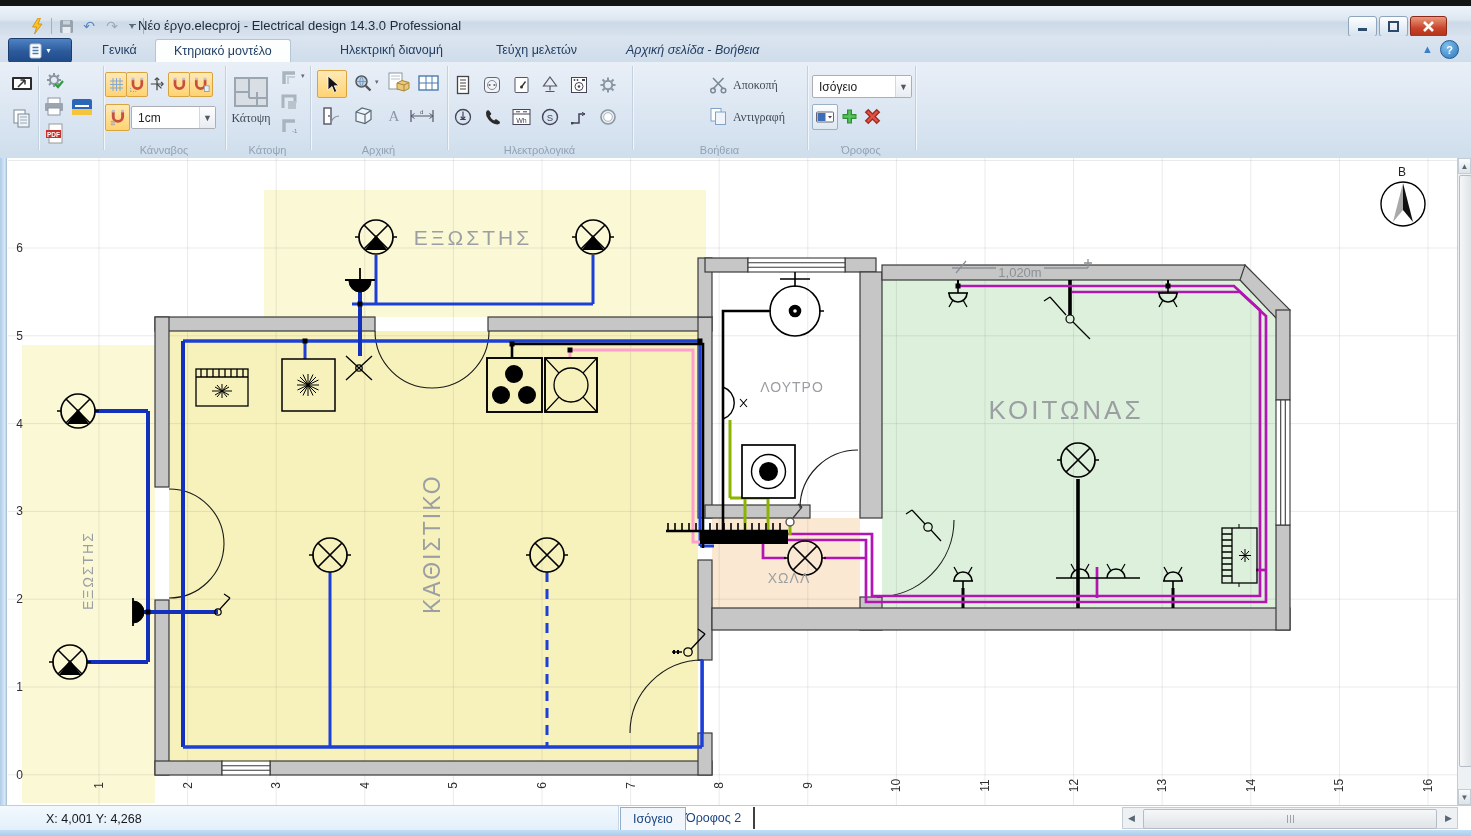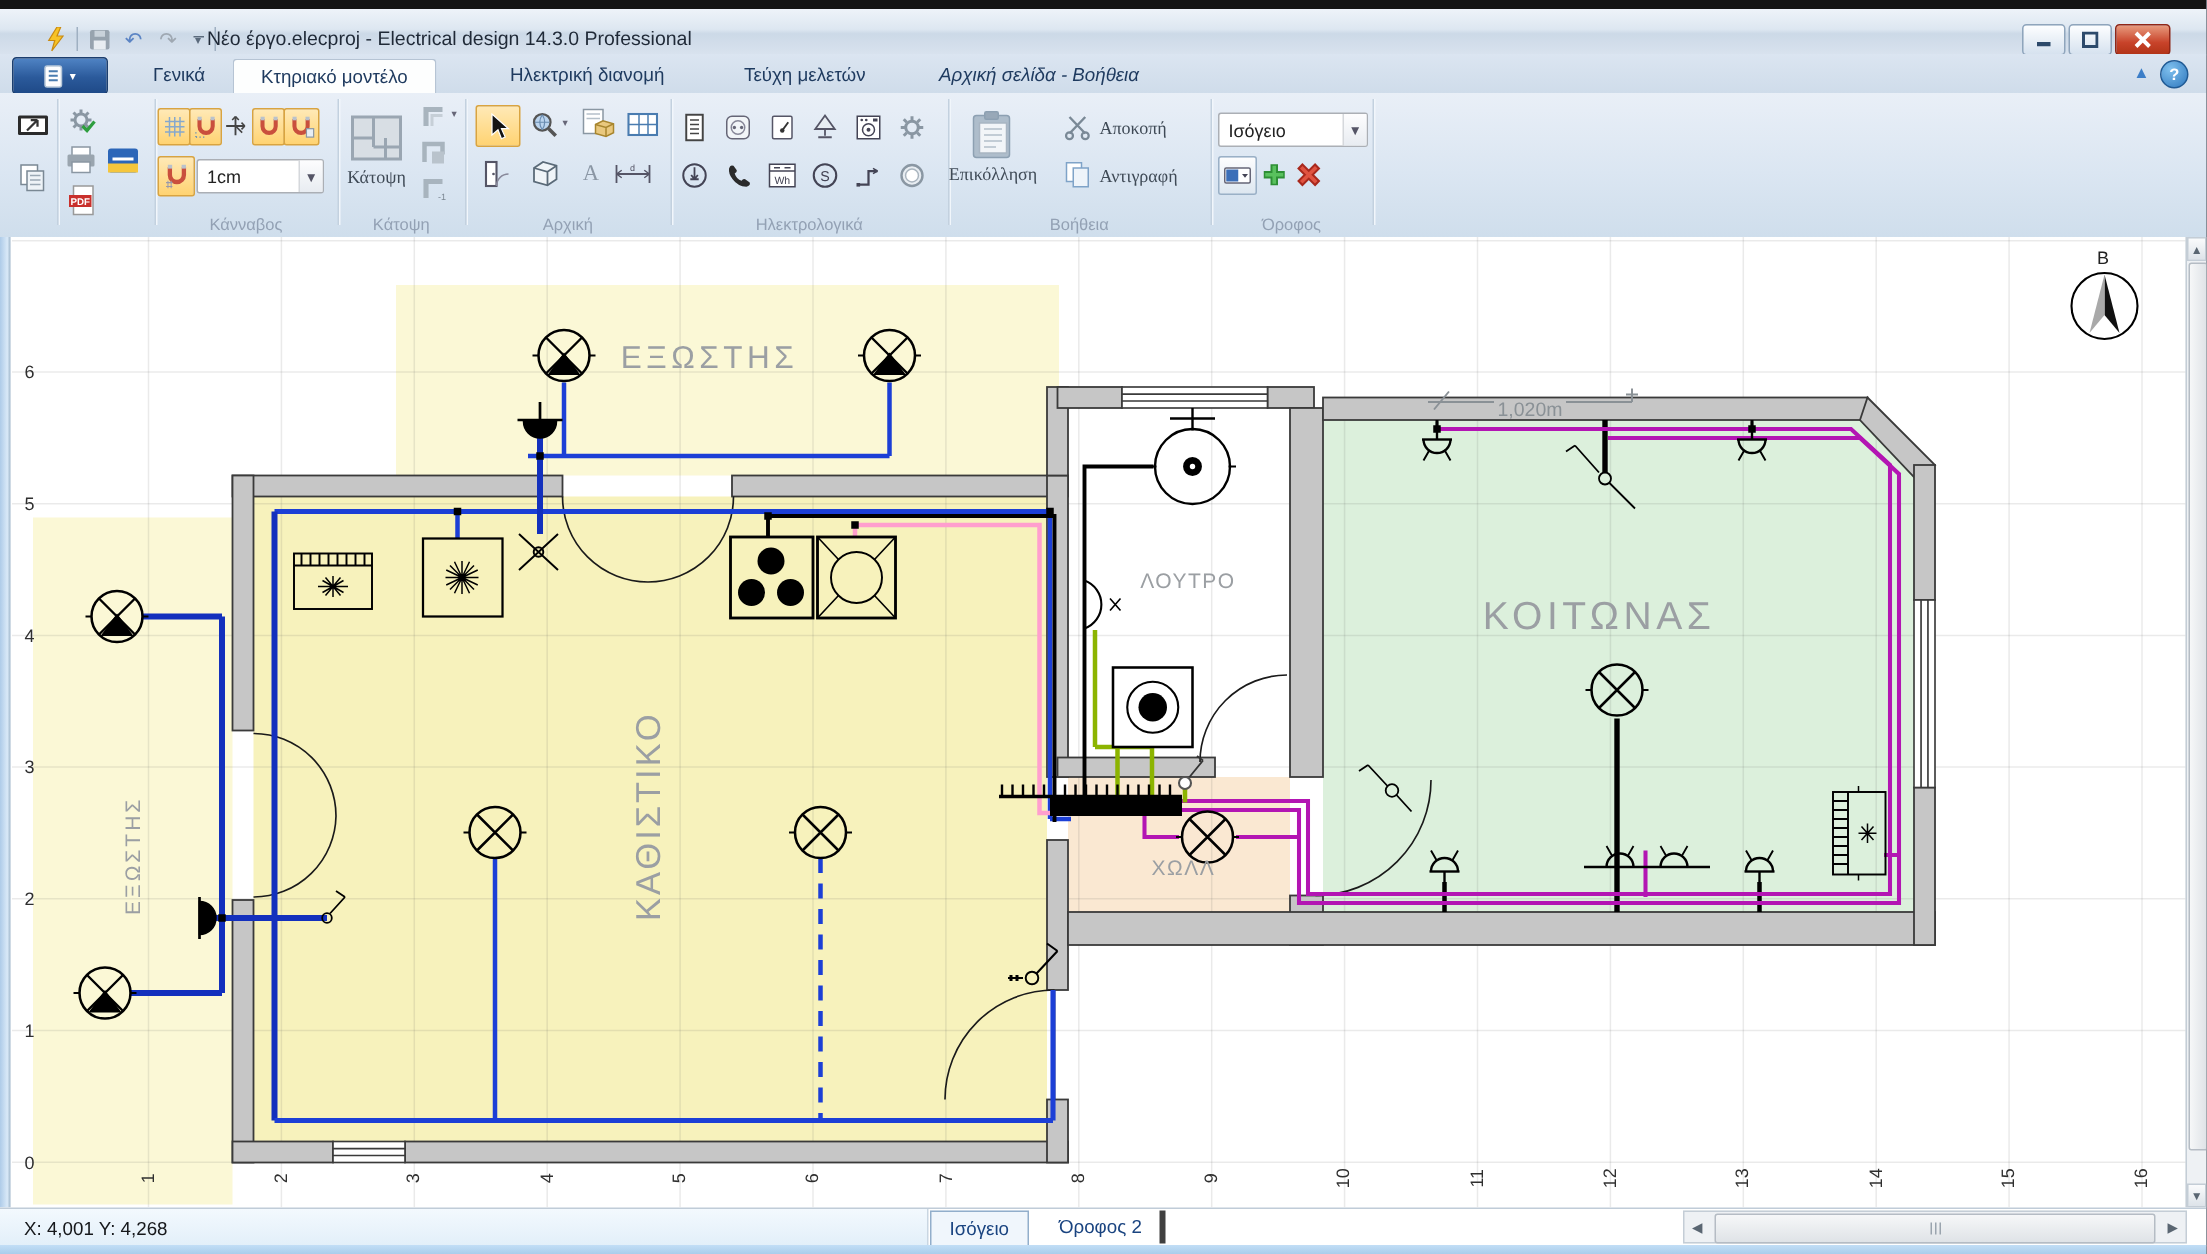--- a/index.html
+++ b/index.html
@@ -56,21 +56,21 @@
   
   #vscroll{right:0;top:0;width:13px;height:647px;background:#eef1f4;border-left:1px solid #c4cdd6;}
   .sarr{position:absolute;left:0;width:13px;height:16px;display:flex;align-items:center;justify-content:center;
     font-size:8px;color:#5a6672;background:linear-gradient(#fafbfc,#dde3e9);border:1px solid #c4cdd6;box-sizing:border-box;}
   #vthumb{position:absolute;left:1px;top:17px;width:11px;height:590px;border:1px solid #b5bcc4;border-radius:2px;
     background:linear-gradient(90deg,#f6f7f8,#dfe3e7);}
   
   #statusbar{left:0;top:805px;width:1471px;height:25px;background:#fff;border-top:1px solid #c0ccd8;}
   #coords-zone{left:0;top:0;width:618px;height:25px;background:linear-gradient(#f3f9fe,#e2eff9);
     border-right:1px solid #c9d6e2;display:flex;align-items:center;}
-  #coords{padding-left:16px;font-size:12.5px;color:#16181b;}
+  #coords{padding-left:46px;font-size:12.5px;color:#16181b;}
   .floortab{position:absolute;top:1px;height:22px;line-height:22px;font-size:12.5px;color:#1a4480;padding:0 12px;}
   .floortab.active{background:#f0f6fc;border:1px solid #92aecb;}
   #hscroll{position:absolute;left:1122px;top:1px;width:336px;height:22px;background:#eef1f4;border:1px solid #c4cdd6;box-sizing:border-box;}
   .harr{position:absolute;top:0;width:17px;height:20px;display:flex;align-items:center;justify-content:center;font-size:9px;color:#5a6672;}
   #hthumb{position:absolute;left:20px;top:1px;width:292px;height:18px;border:1px solid #b5bcc4;border-radius:2px;
     background:linear-gradient(#f6f7f8,#dfe3e7);display:flex;align-items:center;justify-content:center;gap:2px;}
   #hthumb i{display:block;width:1px;height:8px;background:#9aa4ae;}
   #bottomstrip{left:0;top:830px;width:1471px;height:6px;background:linear-gradient(#c2def6,#a9cdeb);}
   svg text{font-family:"Liberation Sans",sans-serif;}
 </style>
@@ -394,29 +394,20 @@
         </svg>
     </div>
     <div class="rbtn" style="left:597px;top:44px;width:22px;height:22px;">
       <svg width="20" height="20" viewBox="0 0 20 20">
           <circle cx="10" cy="10" r="7" fill="#e8edf2" stroke="#8a97a3" stroke-width="1.6"></circle>
           <circle cx="10" cy="10" r="4.3" fill="#fff" stroke="#aab5bf"></circle>
         </svg>
     </div>
     <div class="glabel" style="left:447px;width:185px;">Ηλεκτρολογικά</div>
 
-    <div class="rbtn" style="left:622px;top:4px;width:80px;height:64px;flex-direction:column;gap:2px;">
-      <svg width="32" height="34" viewBox="0 0 32 34">
-          <rect x="3" y="4" width="24" height="28" rx="2" fill="#aebdcb" stroke="#8da0b2"></rect>
-          <rect x="10.5" y="1.5" width="9" height="5" rx="1" fill="#98a8b8" stroke="#8da0b2"></rect>
-          <rect x="7" y="9" width="18" height="20" fill="#f2f5f8" stroke="#a8b5c2"></rect>
-          <path d="M10 13 h12 M10 17 h12 M10 21 h12 M10 25 h8" stroke="#b2bfc9"></path>
-        </svg>
-      <span class="rtext" style="position:static;">Επικόλληση</span>
-    </div>
     <div class="rbtn" style="left:708px;top:12px;width:20px;height:20px;">
       <svg width="19" height="19" viewBox="0 0 19 19">
           <path d="M4 3 L14.5 14 M14.5 3 L4 14" stroke="#7a8996" stroke-width="1.6"></path>
           <circle cx="4" cy="15.5" r="2.3" fill="none" stroke="#7a8996" stroke-width="1.5"></circle>
           <circle cx="14.5" cy="15.5" r="2.3" fill="none" stroke="#7a8996" stroke-width="1.5"></circle>
         </svg>
     </div>
     <span class="rtext" style="left:733px;top:16px;">Αποκοπή</span>
     <div class="rbtn" style="left:708px;top:44px;width:20px;height:20px;">
       <svg width="19" height="19" viewBox="0 0 19 19">
@@ -737,21 +728,21 @@
       <div id="vthumb"></div>
       <div class="sarr" style="bottom:0;">▼</div>
     </div>
   </div>
 
   <div class="abs" id="statusbar">
     <div class="abs" id="coords-zone">
       <span id="coords">X: 4,001 Y: 4,268</span>
     </div>
     <div class="floortab active" style="left:620px;">Ισόγειο</div>
-    <div class="floortab" style="left:694px;border-right:4px solid #404040;">Όροφος 2</div>
+    <div class="floortab" style="left:674px;border-right:2px solid #404040;">Όροφος 2</div>
     <div id="hscroll">
       <div class="harr" style="left:0;">◀</div>
       <div id="hthumb">
           <i></i>
           <i></i>
           <i></i>
         </div>
       <div class="harr" style="right:0;">▶</div>
     </div>
   </div>

